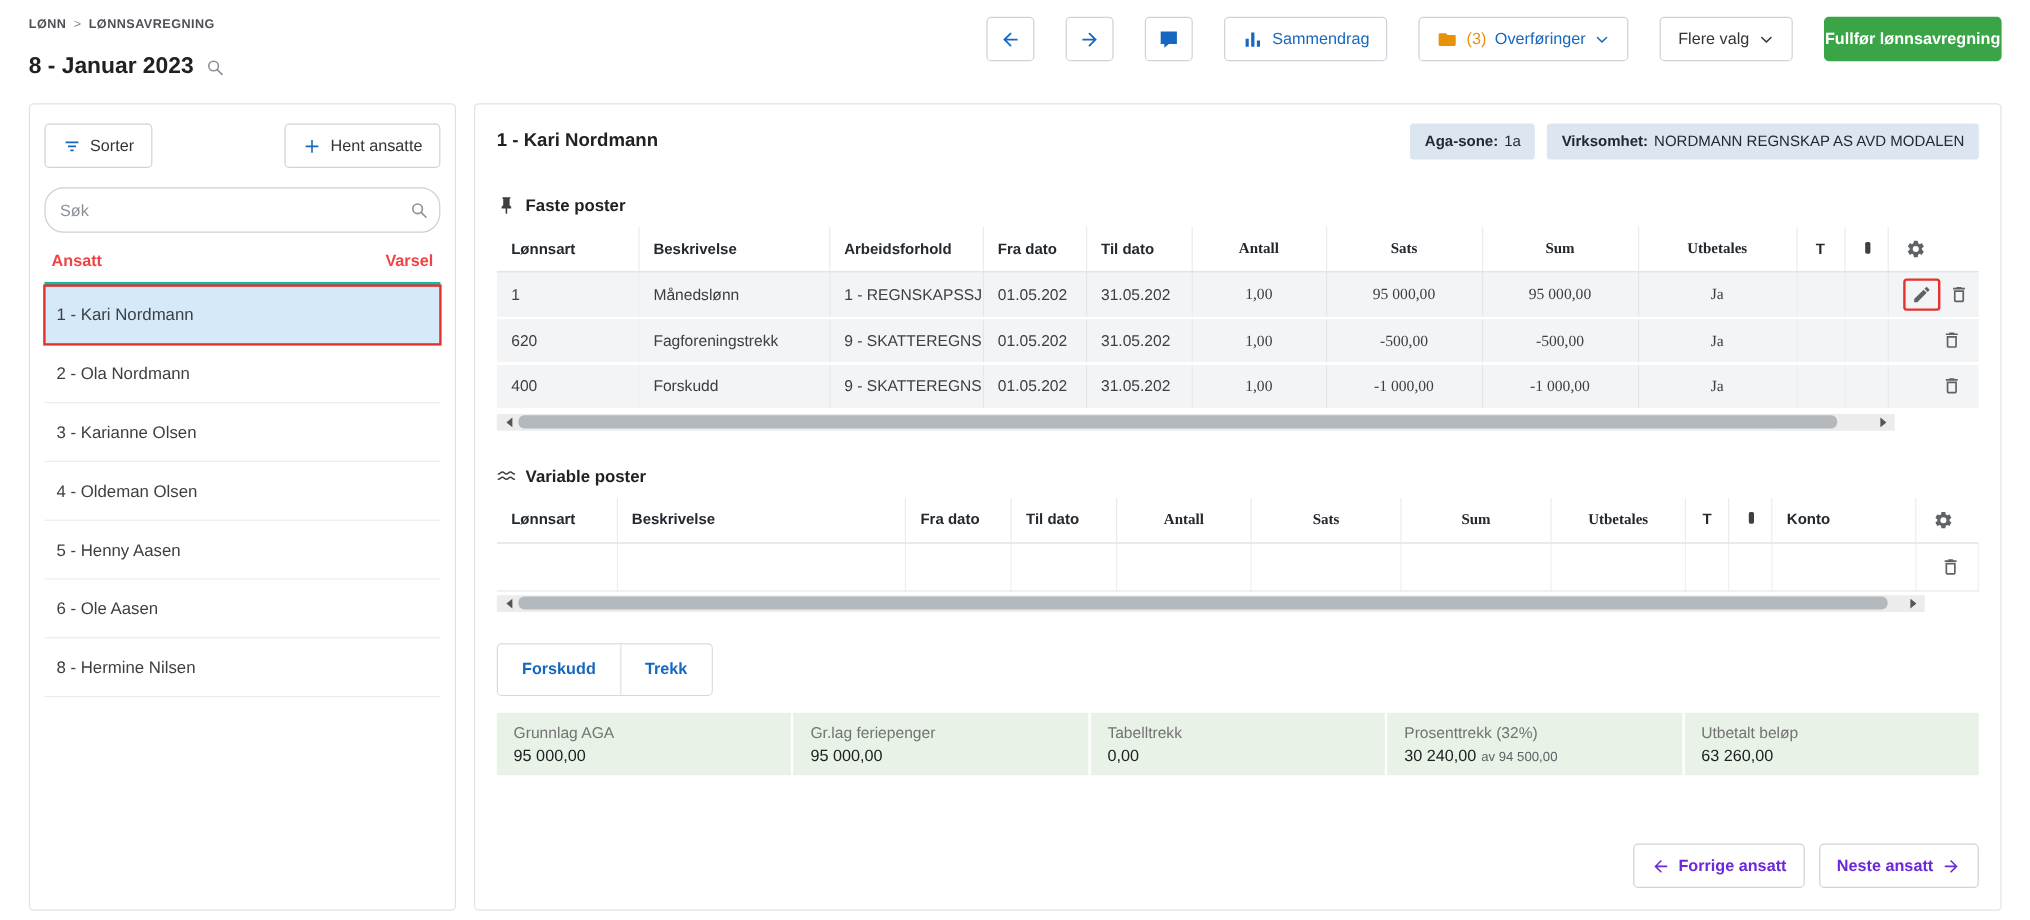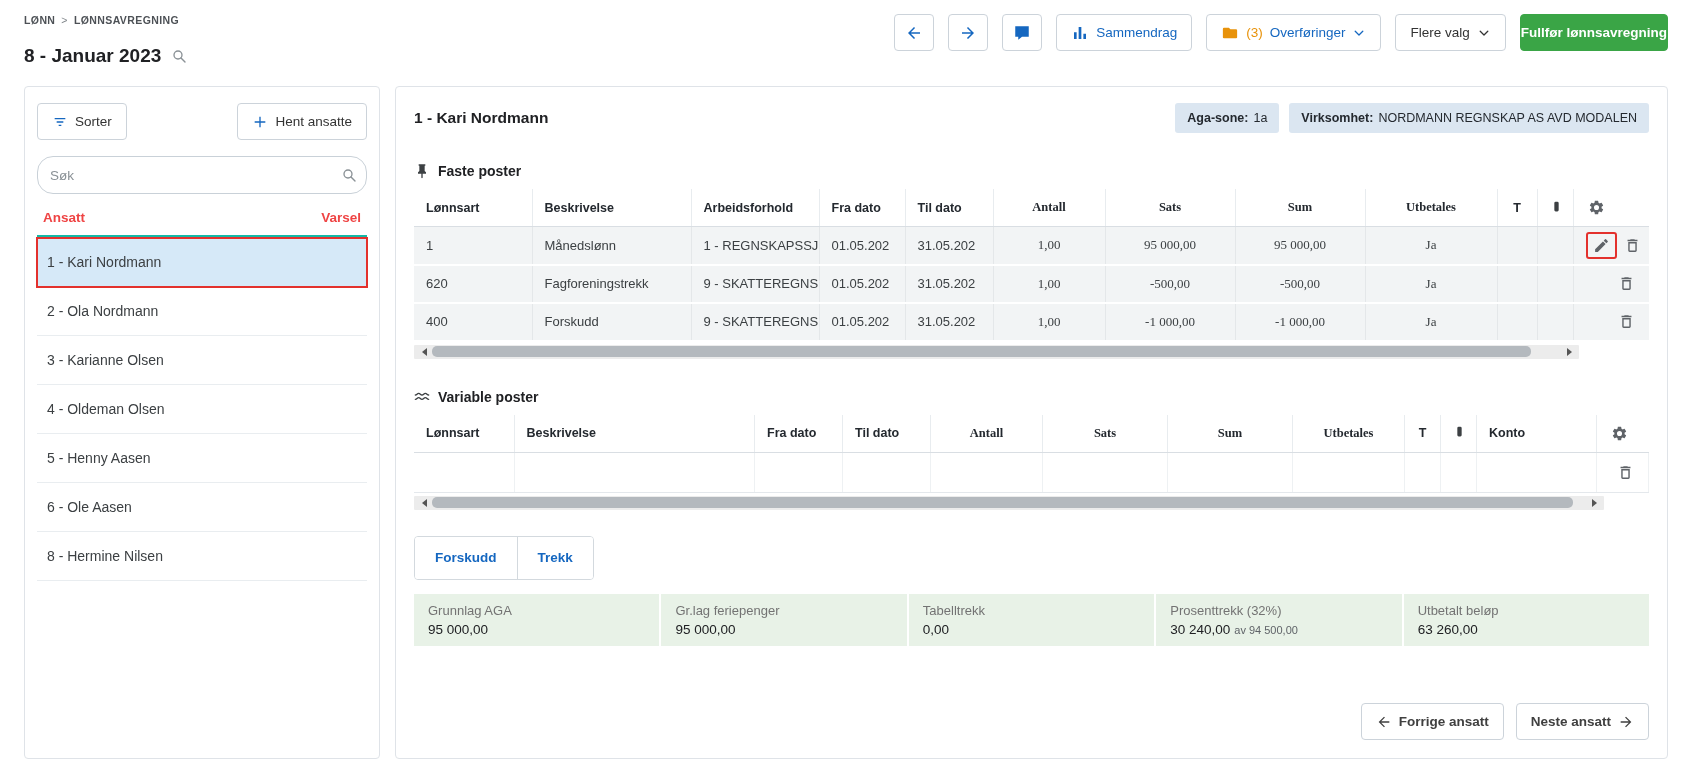--- a/index.html
+++ b/index.html
@@ -6,21 +6,21 @@
   html,body{width:1692px;height:767px;}
   body{font-family:"Liberation Sans","DejaVu Sans",sans-serif;background:#fff;color:#24292f;font-size:13px;overflow:hidden;}
   .page{width:1692px;height:767px;display:flex;flex-direction:column;padding:0 24px;background:#fff;}
 
   
   .topbar{display:flex;justify-content:space-between;align-items:flex-start;padding:14px 0 12px;height:86px;flex:none;}
   .breadcrumb{font-size:10.5px;font-weight:700;color:#4d5156;letter-spacing:.4px;display:flex;gap:6px;align-items:center;}
   .bc-sep{color:#80868b;font-weight:400;}
   .title-row{display:flex;align-items:center;gap:10px;margin-top:19px;}
   .page-title{font-size:19px;font-weight:700;color:#202124;}
-  .tb-right{display:flex;gap:14px;align-items:center;}
+  .tb-right{display:flex;gap:26px;align-items:center;}
 
   .btn{display:inline-flex;align-items:center;justify-content:center;gap:7px;height:37px;padding:0 14px;background:#fff;border:1px solid #ccd3da;border-radius:4px;font-size:13.5px;cursor:pointer;font-family:inherit;white-space:nowrap;}
   .btn-sq{width:40px;padding:0;}
   .btn-green{background:#3aa546;border-color:#3aa546;color:#fff;font-weight:700;padding:0 0;}
   .blue{color:#1567c0;}
   .orange{color:#e8920a;}
   .dark{color:#333;}
   .gray{color:#8a9196;}
 
   .ic{width:18px;height:18px;flex:none;}
@@ -92,21 +92,21 @@
 
   
   .summary{display:flex;gap:2px;margin-top:14px;}
   .sum-cell{flex:1;background:#e8f2e7;padding:9px 14px;}
   .sum-label{font-size:13px;color:#737373;}
   .sum-value{font-size:13.5px;color:#202124;margin-top:4px;}
   .sum-suffix{font-size:11px;color:#5f6368;margin-left:4px;}
 
   
   .footer-nav{margin-top:auto;display:flex;justify-content:flex-end;gap:12px;padding-top:18px;}
-  .nav-btn{color:#404040;font-weight:600;}
+  .nav-btn{color:#6d28d9;font-weight:600;}
   .defs{position:absolute;width:0;height:0;overflow:hidden;}
 </style>
 </head>
 <body>
 
 <svg class="defs" aria-hidden="true">
   <defs>
     <symbol id="i-search" viewBox="0 0 24 24">
         <circle cx="10.5" cy="10.5" r="6" fill="none" stroke="currentColor" stroke-width="2"></circle>
         <path d="M15 15l6 6" fill="none" stroke="currentColor" stroke-width="2" stroke-linecap="round"></path>

